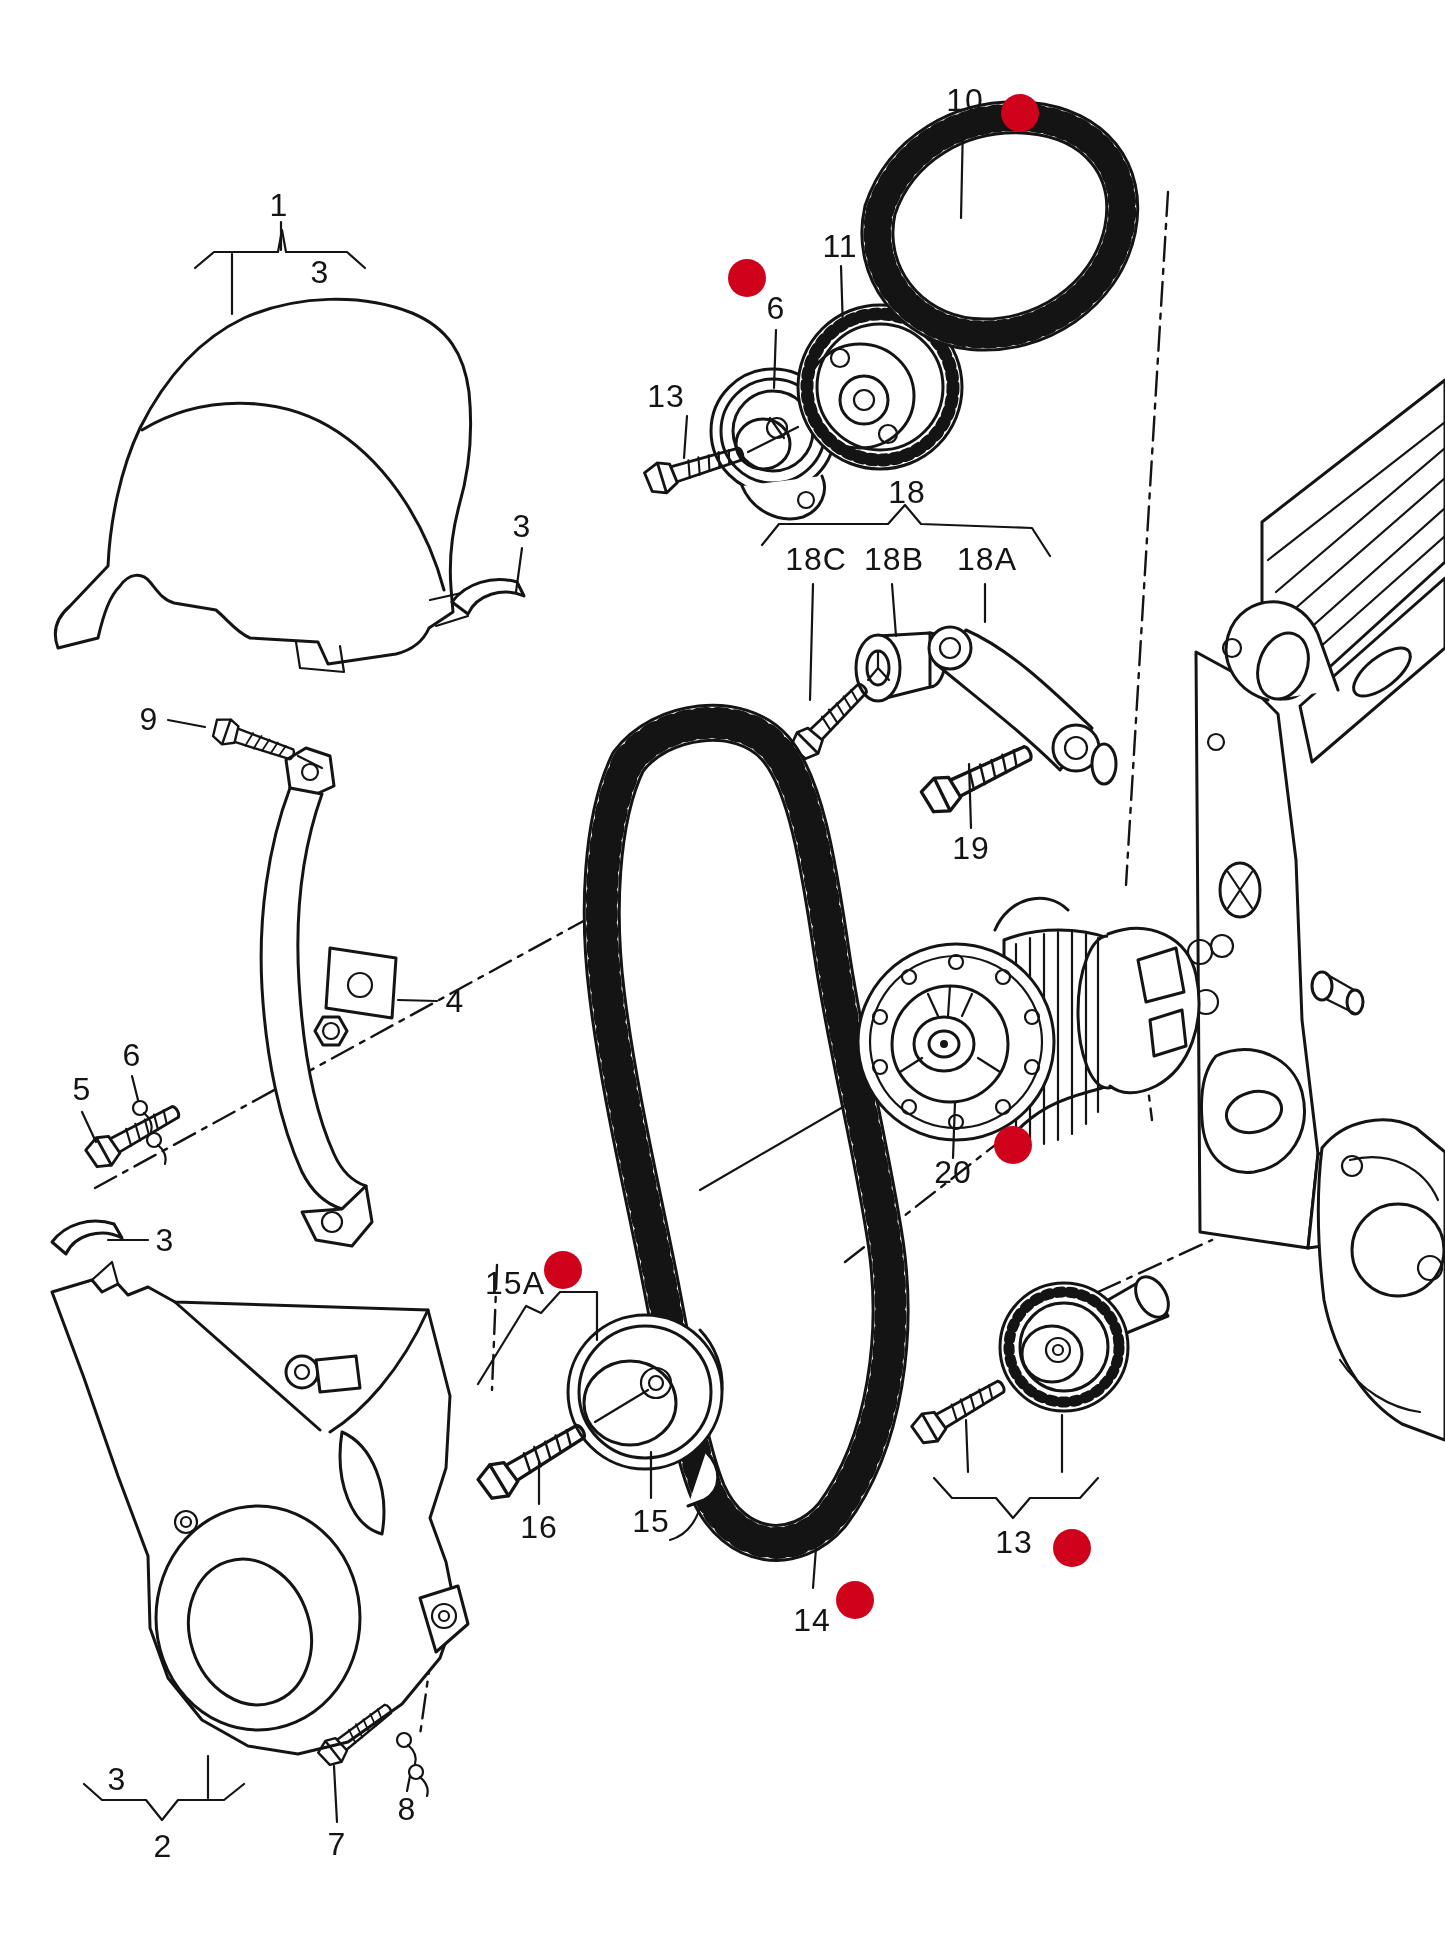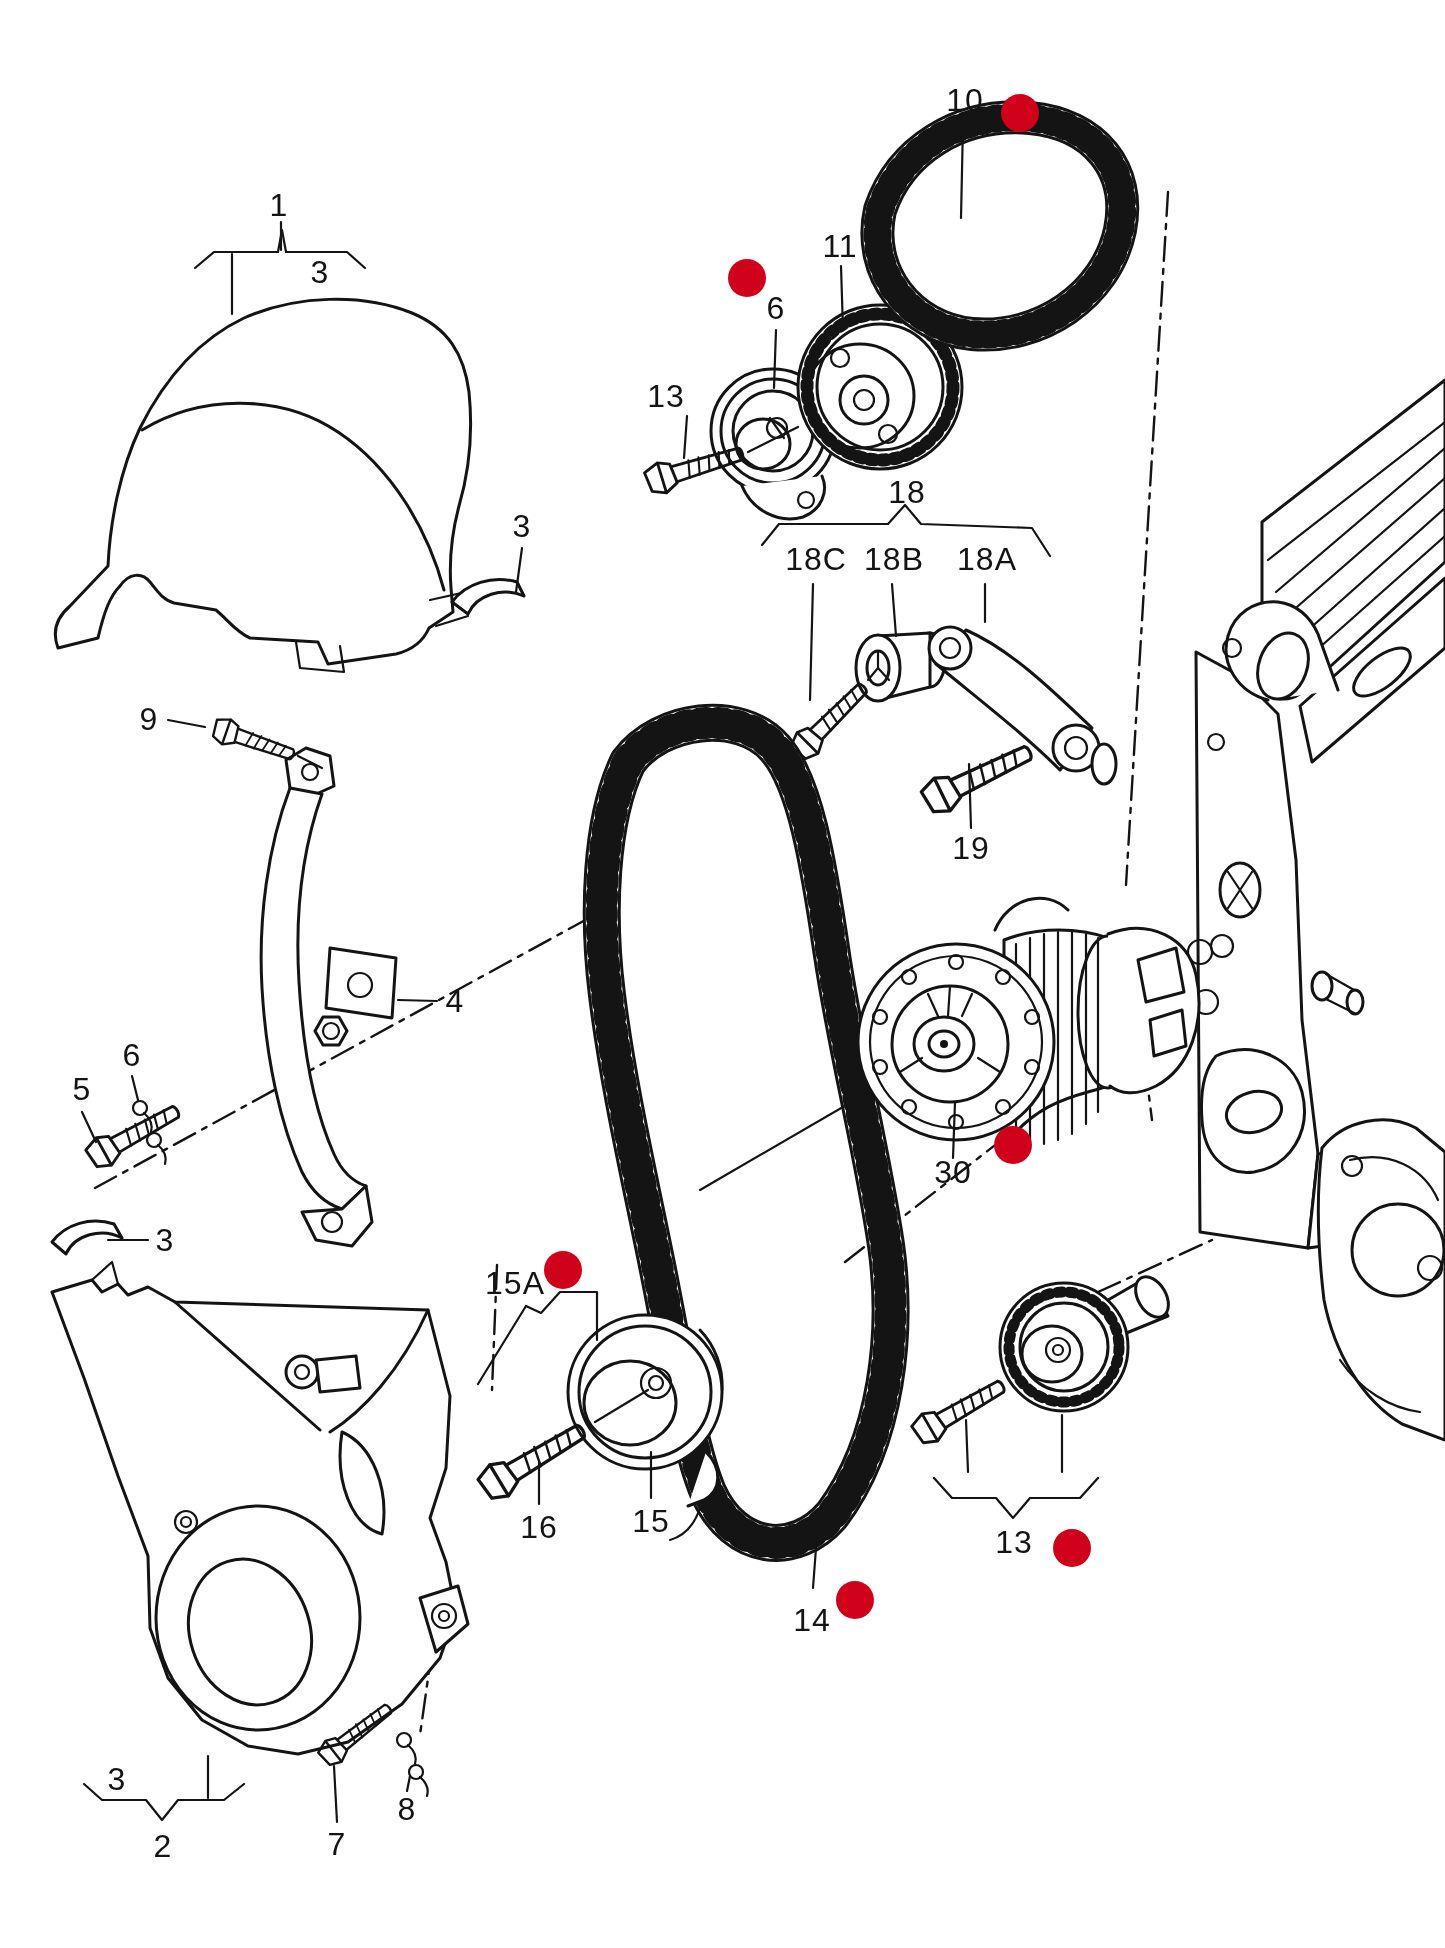--- a/index.html
+++ b/index.html
@@ -291,21 +291,21 @@
       <div class="callout" style="left: 407px; top: 1809px;">8</div>
       <div class="callout" style="left: 965px; top: 100px;">10</div>
       <div class="callout" style="left: 840px; top: 246px;">11</div>
       <div class="callout" style="left: 776px; top: 308px;">6</div>
       <div class="callout" style="left: 666px; top: 396px;">13</div>
       <div class="callout" style="left: 907px; top: 492px;">18</div>
       <div class="callout" style="left: 816px; top: 559px;">18C</div>
       <div class="callout" style="left: 894px; top: 559px;">18B</div>
       <div class="callout" style="left: 987px; top: 559px;">18A</div>
       <div class="callout" style="left: 971px; top: 848px;">19</div>
-      <div class="callout" style="left: 953px; top: 1172px;">30</div>
+      <div class="callout" style="left: 953px; top: 1172px;">20</div>
       <div class="callout" style="left: 515px; top: 1283px;">15A</div>
       <div class="callout" style="left: 539px; top: 1527px;">16</div>
       <div class="callout" style="left: 651px; top: 1521px; text-align: center;">15</div>
       <div class="callout" style="left: 812px; top: 1609px; margin-top: 11px;">14</div>
       <div class="callout" style="left: 1014px; top: 1542px;">13</div>
     </div>
 <div id="marker-layer">
       <div class="marker" style="left: 1020px; top: 113px;"></div>
       <div class="marker" style="left: 747px; top: 278px;"></div>
       <div class="marker" style="left: 1013px; top: 1145px;"></div>

